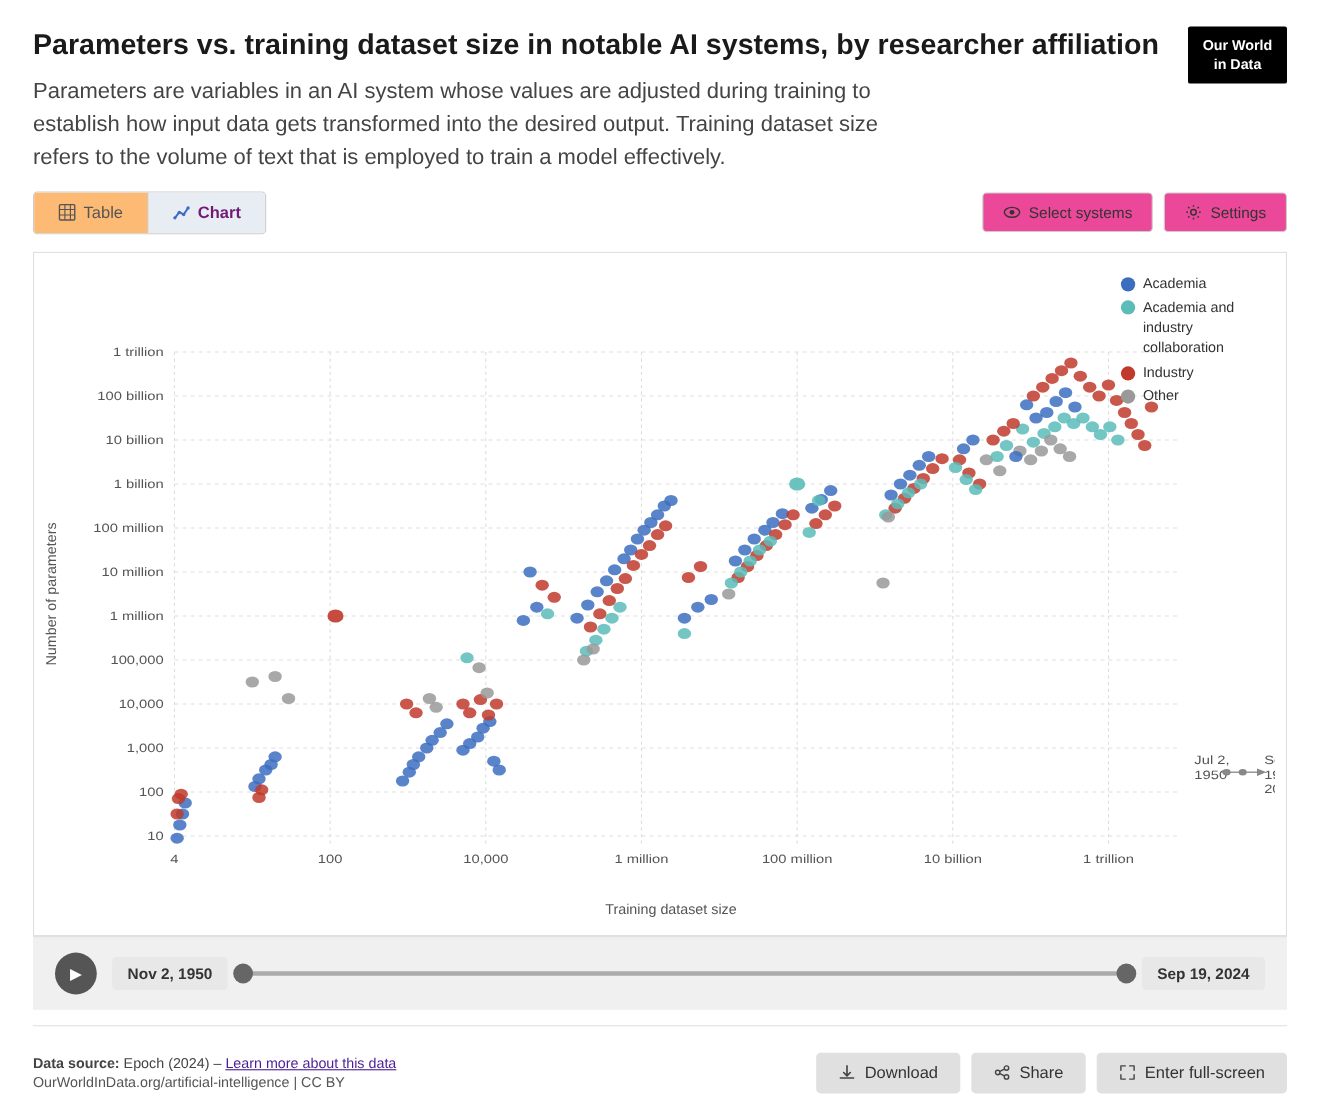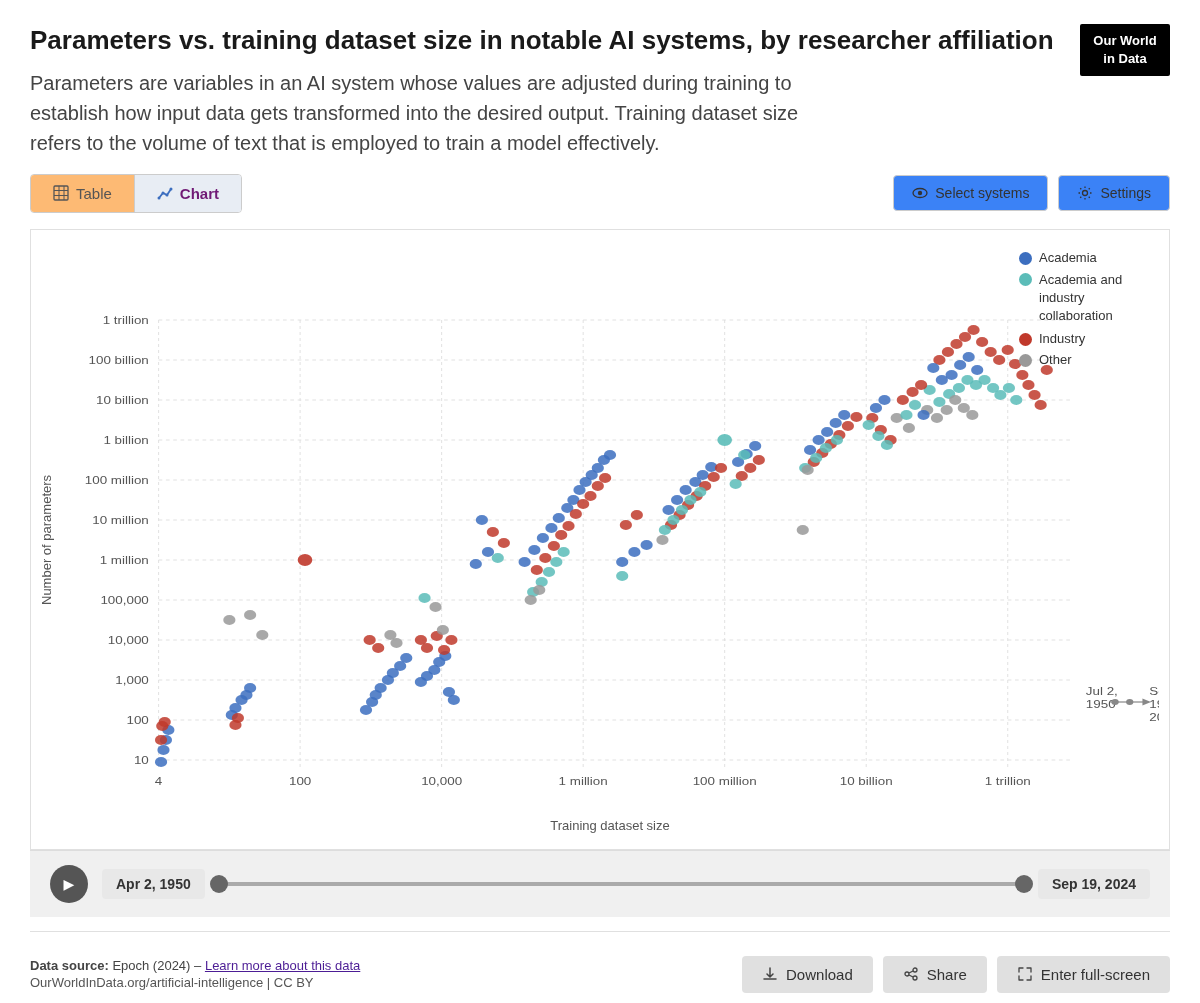--- a/index.html
+++ b/index.html
@@ -10,21 +10,21 @@
     .main-title { font-size: 26px; font-weight: bold; color: #1a1a1a; line-height: 1.3; margin-bottom: 10px; }
     .subtitle { font-size: 20px; color: #444; line-height: 1.5; max-width: 820px; }
     .logo-box { background: #000000; color: white; font-size: 13px; font-weight: bold; padding: 8px 12px; text-align: center; line-height: 1.4; min-width: 90px; border-radius: 2px; }
     .logo-box span { display: block; }
     .toolbar { display: flex; justify-content: space-between; align-items: center; margin-bottom: 16px; margin-top: 16px; }
     .tab-group { display: flex; border: 1px solid #ccc; border-radius: 4px; overflow: hidden; }
     .tab-btn { padding: 10px 22px; font-size: 15px; background: #fdba74; border: none; cursor: pointer; display: flex; align-items: center; gap: 7px; color: #555; }
     .tab-btn.active { background: #e8edf4; color: #701a75; font-weight: 600; }
     .tab-btn:not(:last-child) { border-right: 1px solid #ccc; }
     .right-buttons { display: flex; gap: 10px; }
-    .icon-btn { padding: 9px 18px; font-size: 14px; border: 1px solid #ccc; border-radius: 4px; background: #3b82f6; cursor: pointer; display: flex; align-items: center; gap: 7px; color: #333; }
+    .icon-btn { padding: 9px 18px; font-size: 14px; border: 1px solid #ccc; border-radius: 4px; background: #ec4899; cursor: pointer; display: flex; align-items: center; gap: 7px; color: #333; }
     .chart-area { display: flex; position: relative; border: 1px solid #e0e0e0; background: #fff; padding: 10px 10px 10px 0; }
     .y-axis-label { writing-mode: vertical-rl; transform: rotate(180deg); font-size: 13px; color: #555; display: flex; align-items: center; justify-content: center; padding: 0 6px; min-width: 30px; }
     .chart-inner { flex: 1; position: relative; }
     .scatter-svg { width: 100%; height: 560px; }
     .x-axis-label { text-align: center; font-size: 13px; color: #555; margin-top: 14px; padding-bottom: 6px; }
     .legend { position: absolute; right: 10px; top: 10px; font-size: 13px; }
     .legend-item { display: flex; align-items: flex-start; gap: 7px; margin-bottom: 6px; }
     .legend-dot { width: 13px; height: 13px; border-radius: 50%; margin-top: 2px; flex-shrink: 0; }
     .playback-bar { display: flex; align-items: center; gap: 14px; background: #f0f0f0; padding: 14px 20px; border-top: 1px solid #ddd; margin-top: 0; }
     .play-btn { width: 38px; height: 38px; border-radius: 50%; background: #555; color: white; border: none; cursor: pointer; display: flex; align-items: center; justify-content: center; font-size: 14px; }
@@ -394,21 +394,21 @@
       </div>
 
       <div class="x-axis-label">Training dataset size</div>
     </div>
   </div>
 
   <div class="playback-bar">
     <button class="play-btn">
       <span>▶</span>
     </button>
-    <div class="date-badge">Apr 2, 1950</div>
+    <div class="date-badge">Nov 2, 1950</div>
     <div class="slider-track">
       <div class="slider-track-fill"></div>
       <div class="slider-thumb" style="left:0;"></div>
       <div class="slider-thumb slider-thumb-end"></div>
     </div>
     <div class="date-badge">Sep 19, 2024</div>
   </div>
 
   <div class="separator"></div>
 

